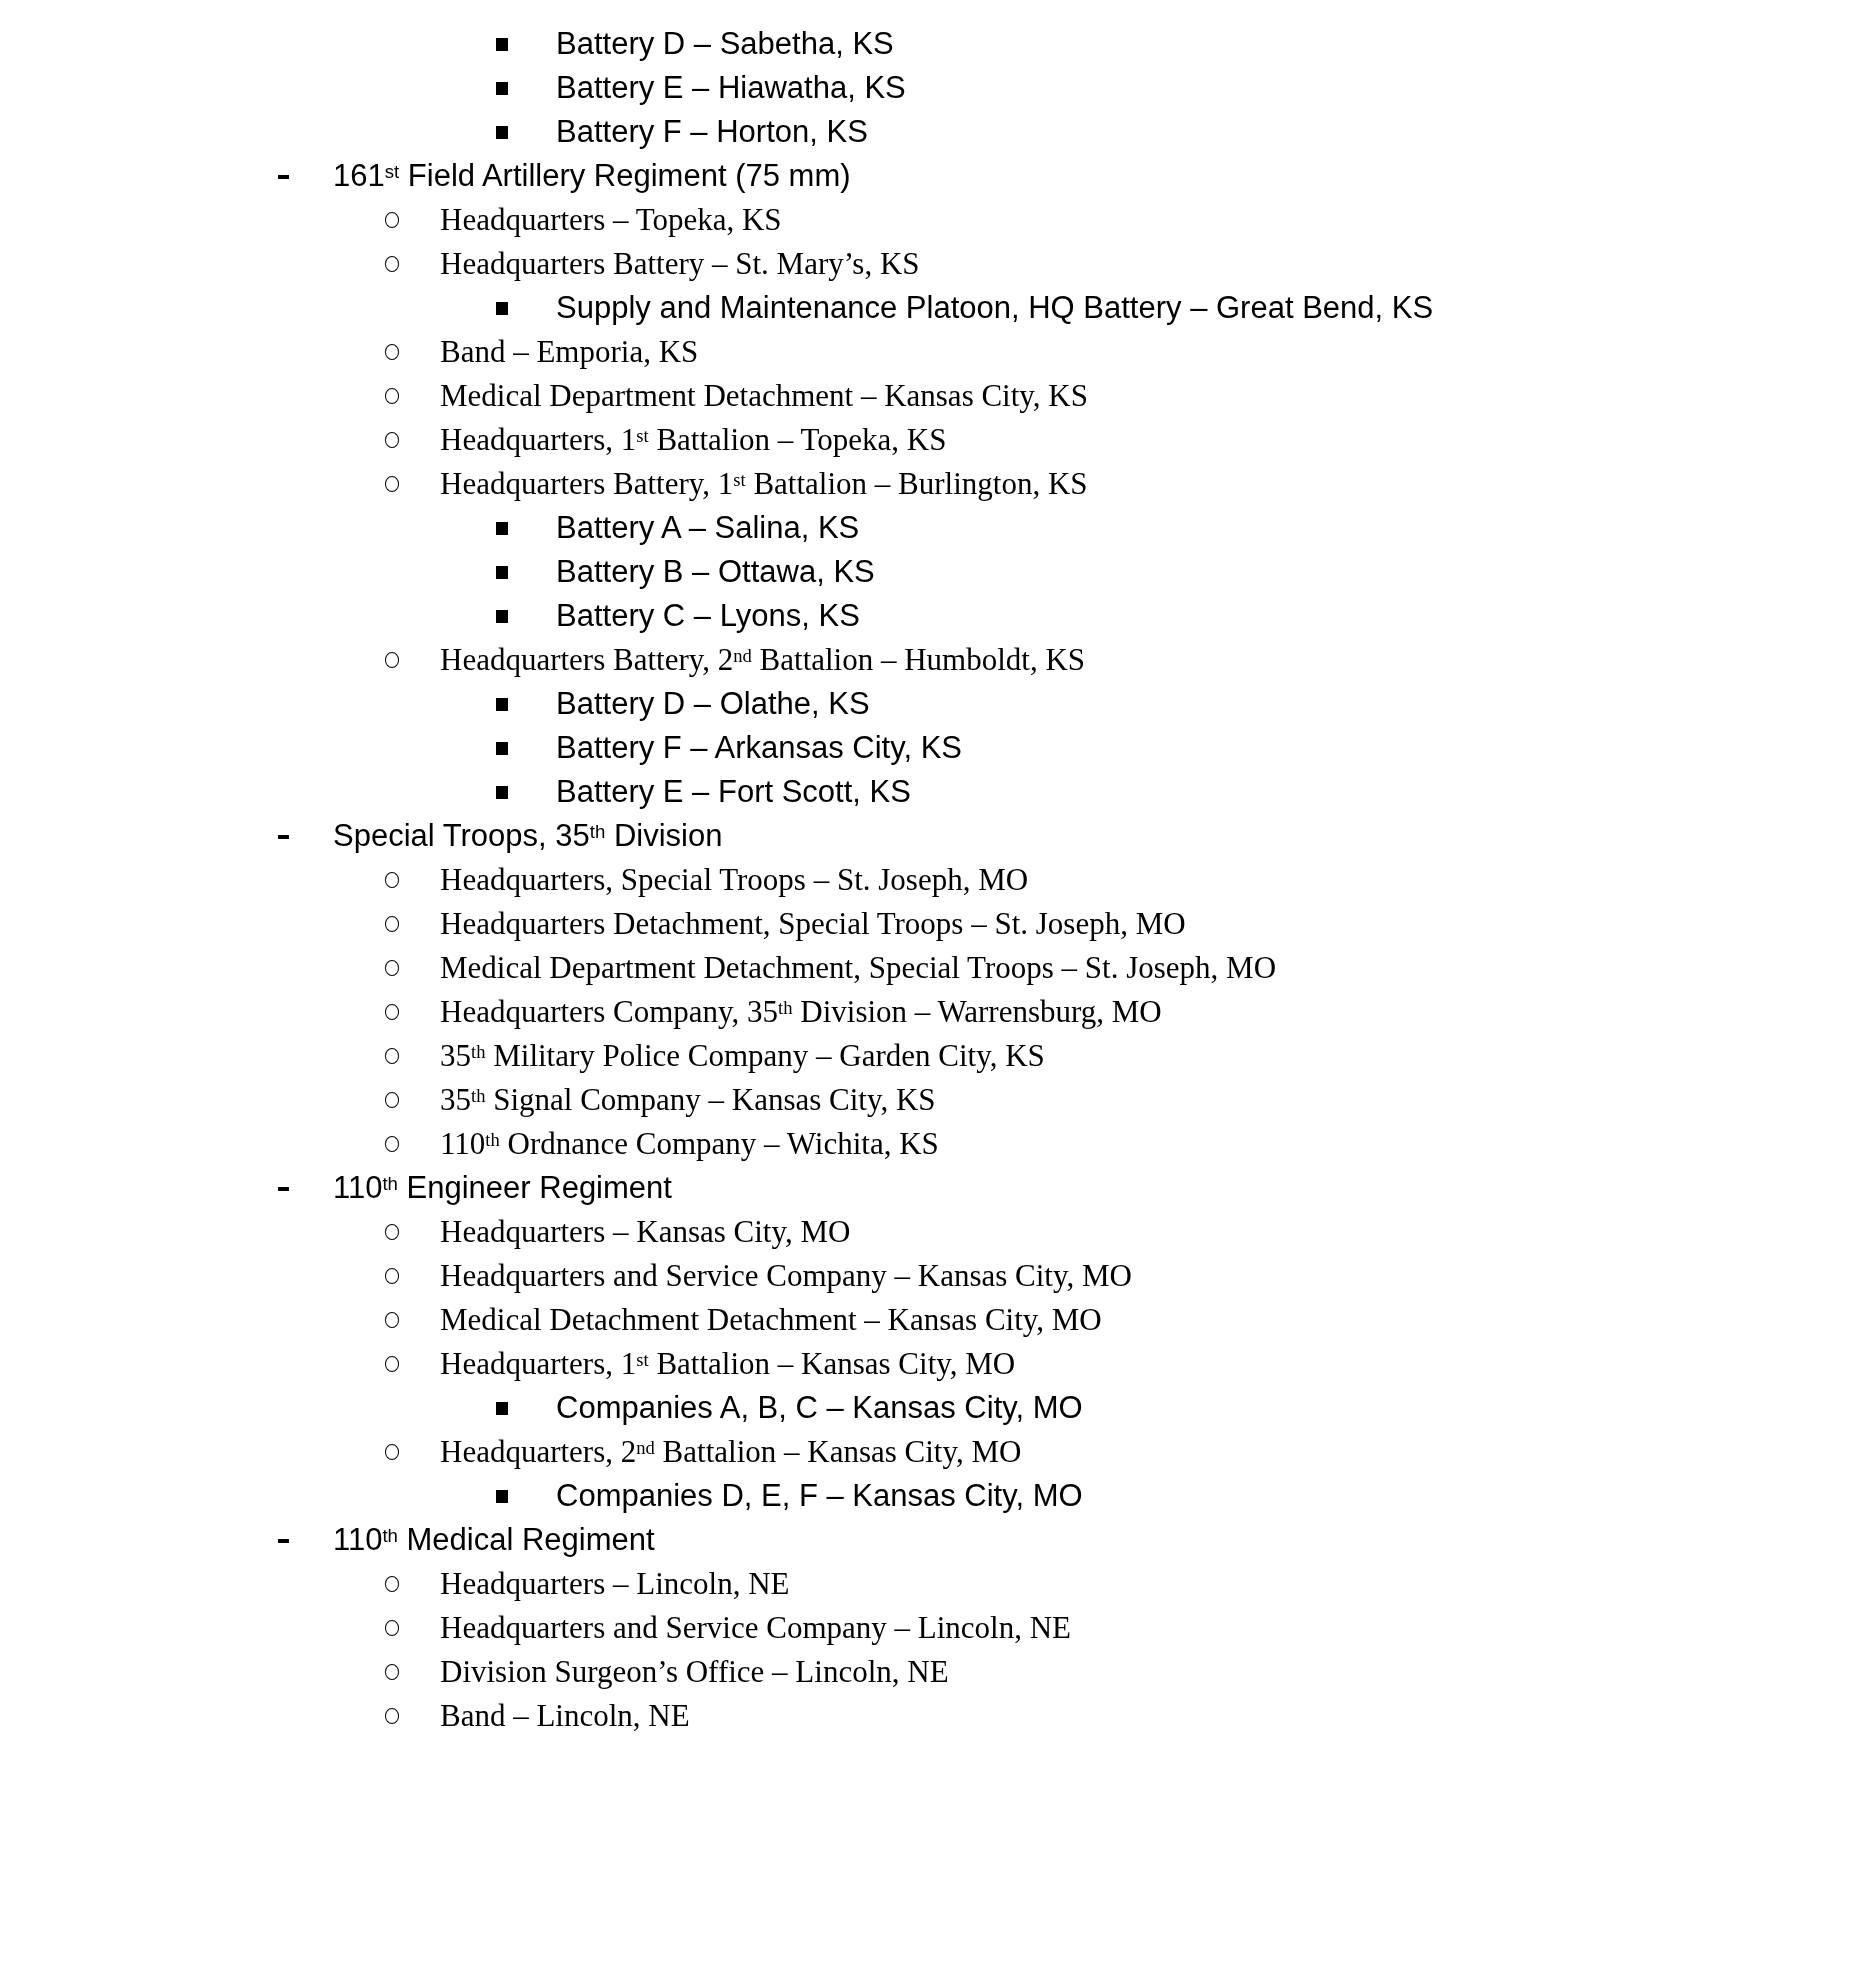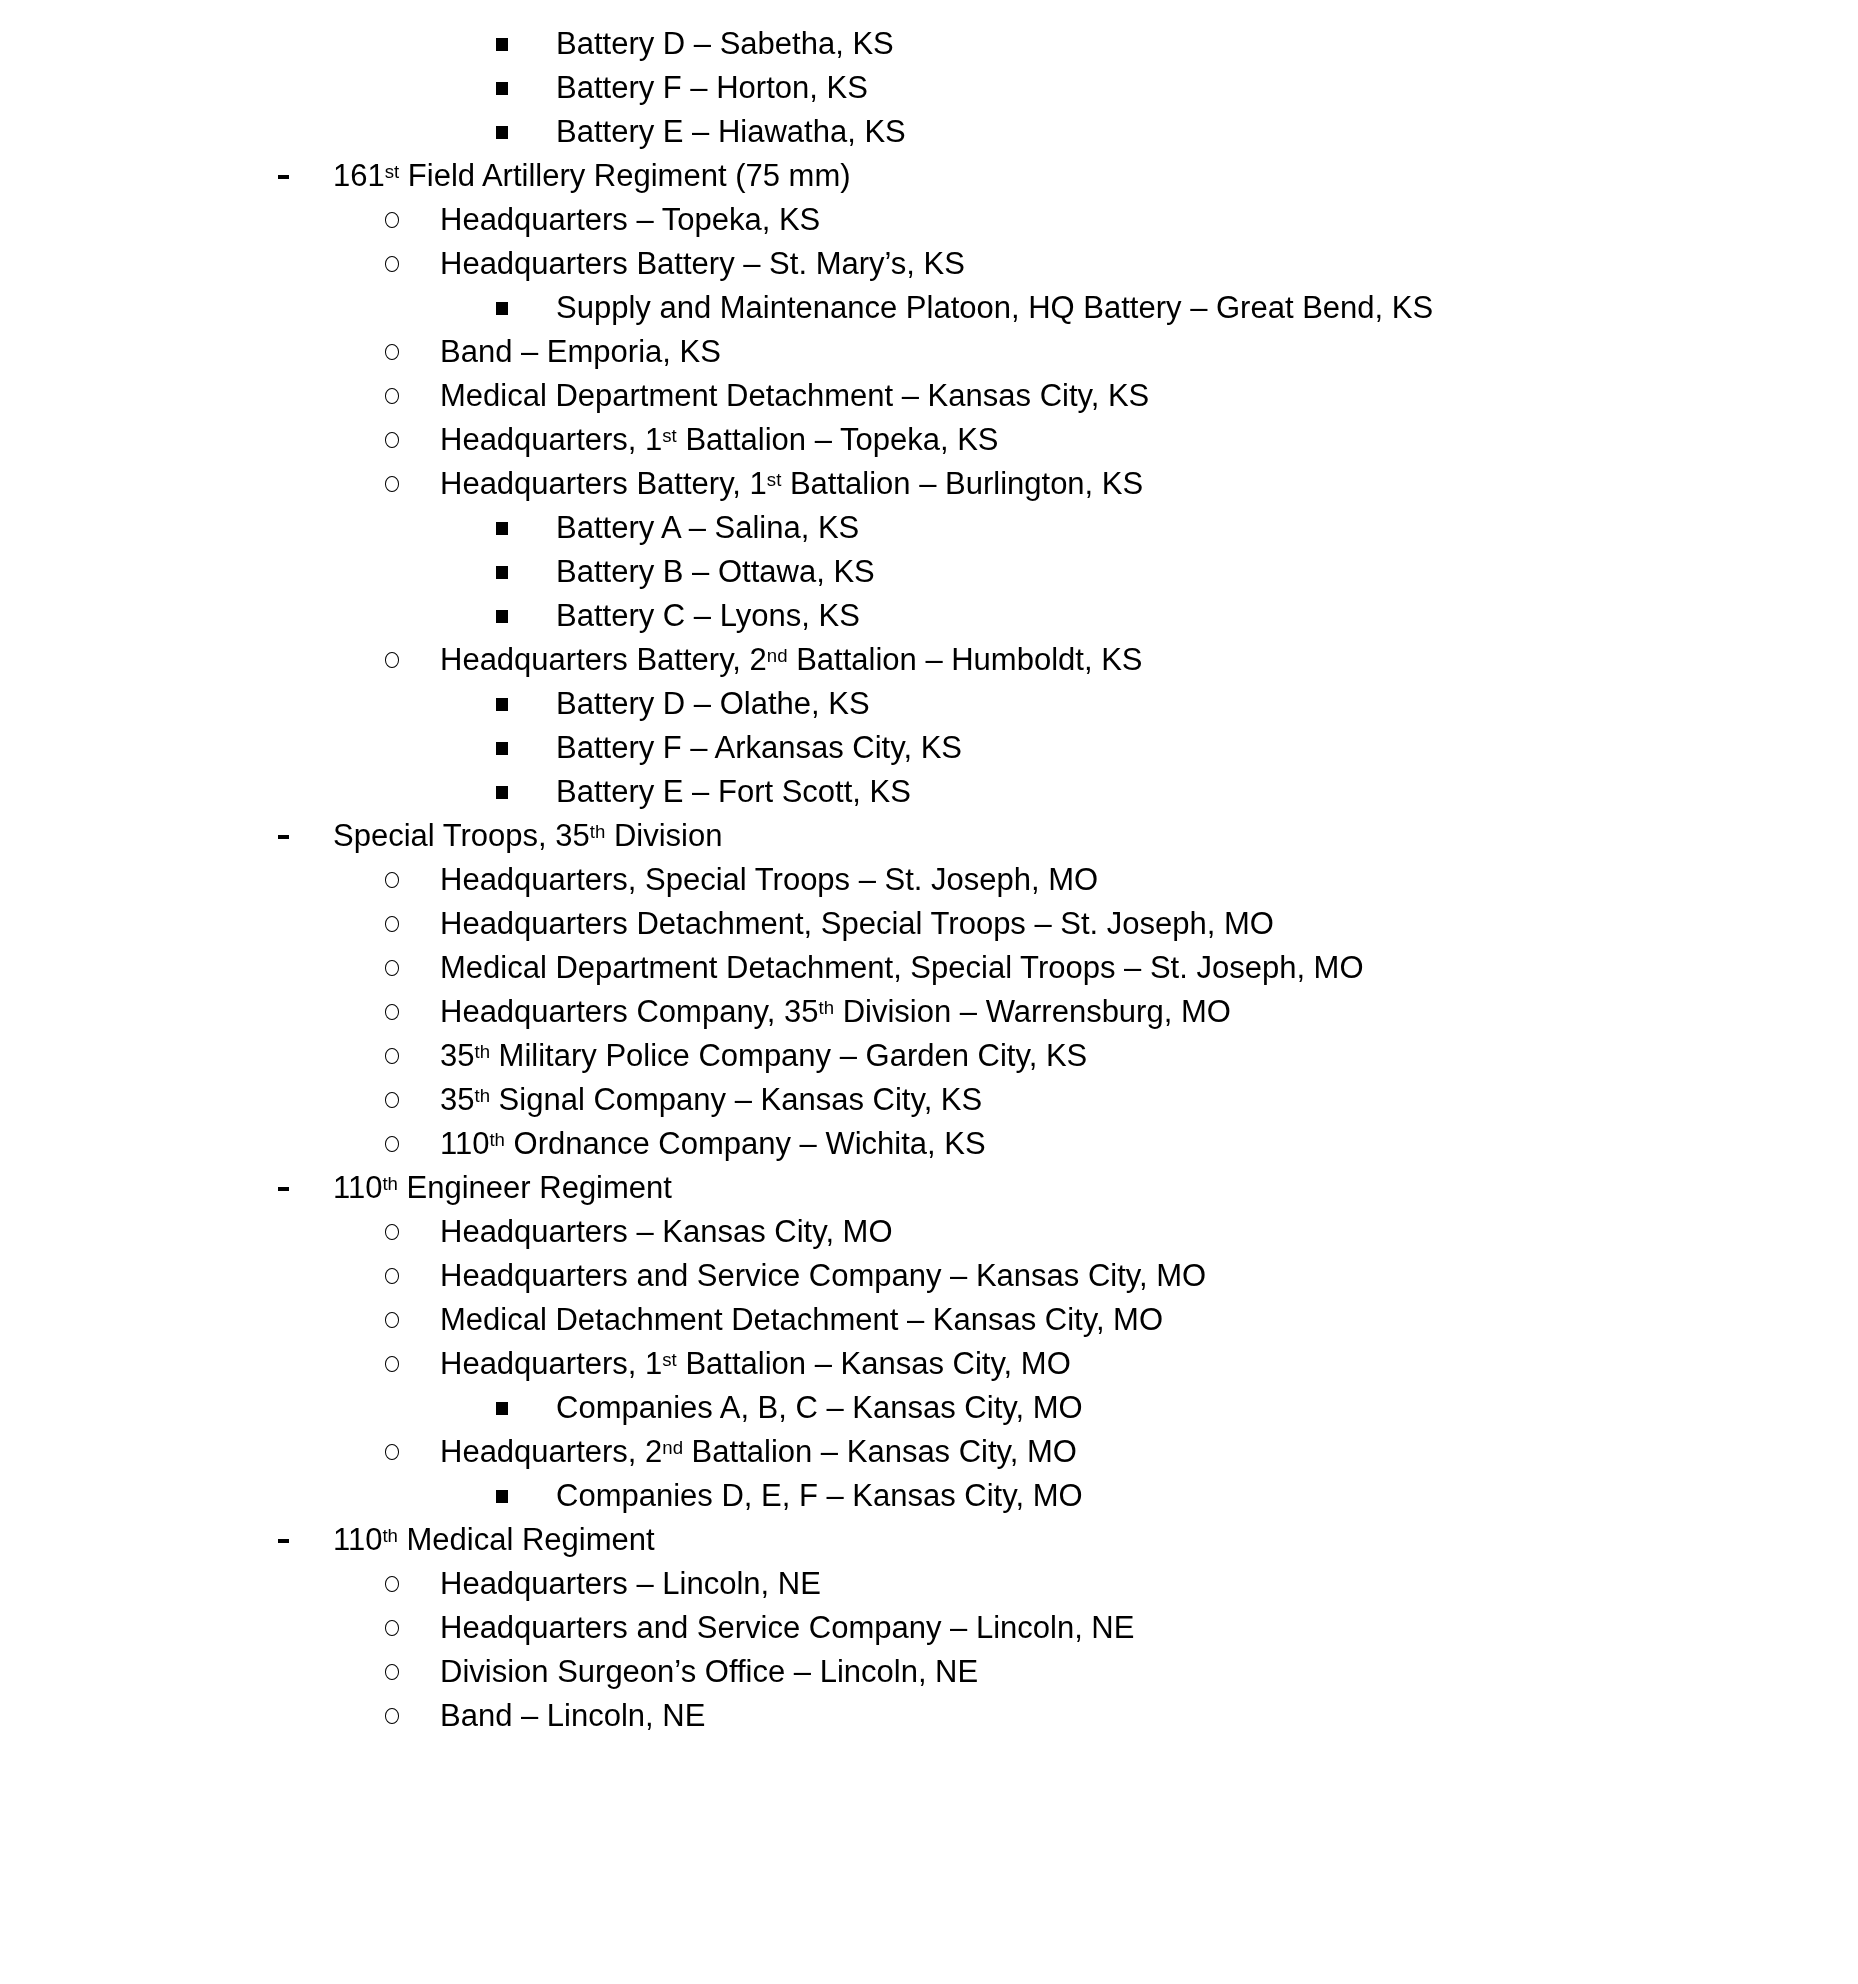--- a/index.html
+++ b/index.html
@@ -23,21 +23,21 @@
   .section + .section { }
 
   .item {
     display: flex;
     align-items: flex-start;
     font-size: 31px;
     line-height: 44px;
     white-space: nowrap;
   }
   .item.l1 { padding-left: 278px; }
-  .item.l2 { padding-left: 385px; }
+  .item.l2 { padding-left: 385px; font-family: Liberation Serif, serif; }
   .item.l3 { padding-left: 496px; }
 
   .bullet-box {
     flex: 0 0 auto;
     height: 44px;
     display: flex;
     align-items: center;
   }
   .item.l1 .bullet-box { width: 55px; }
   .item.l2 .bullet-box { width: 55px; }
@@ -79,27 +79,27 @@
         <div class="item l3">
           <span class="bullet-box">
             <span class="square-shape"></span>
           </span>
           <span class="item-text">Battery D – Sabetha, KS</span>
         </div>
         <div class="item l3">
           <span class="bullet-box">
             <span class="square-shape"></span>
           </span>
+          <span class="item-text">Battery E – Hiawatha, KS</span>
+        </div>
+        <div class="item l3">
+          <span class="bullet-box">
+            <span class="square-shape"></span>
+          </span>
           <span class="item-text">Battery F – Horton, KS</span>
-        </div>
-        <div class="item l3">
-          <span class="bullet-box">
-            <span class="square-shape"></span>
-          </span>
-          <span class="item-text">Battery E – Hiawatha, KS</span>
         </div>
       </div>
       <div class="section">
         <div class="item l1">
           <span class="bullet-box">
             <span class="dash-shape"></span>
           </span>
           <span class="item-text">161<sup>st</sup> Field Artillery Regiment (75 mm)</span>
         </div>
         <div class="item l2">

